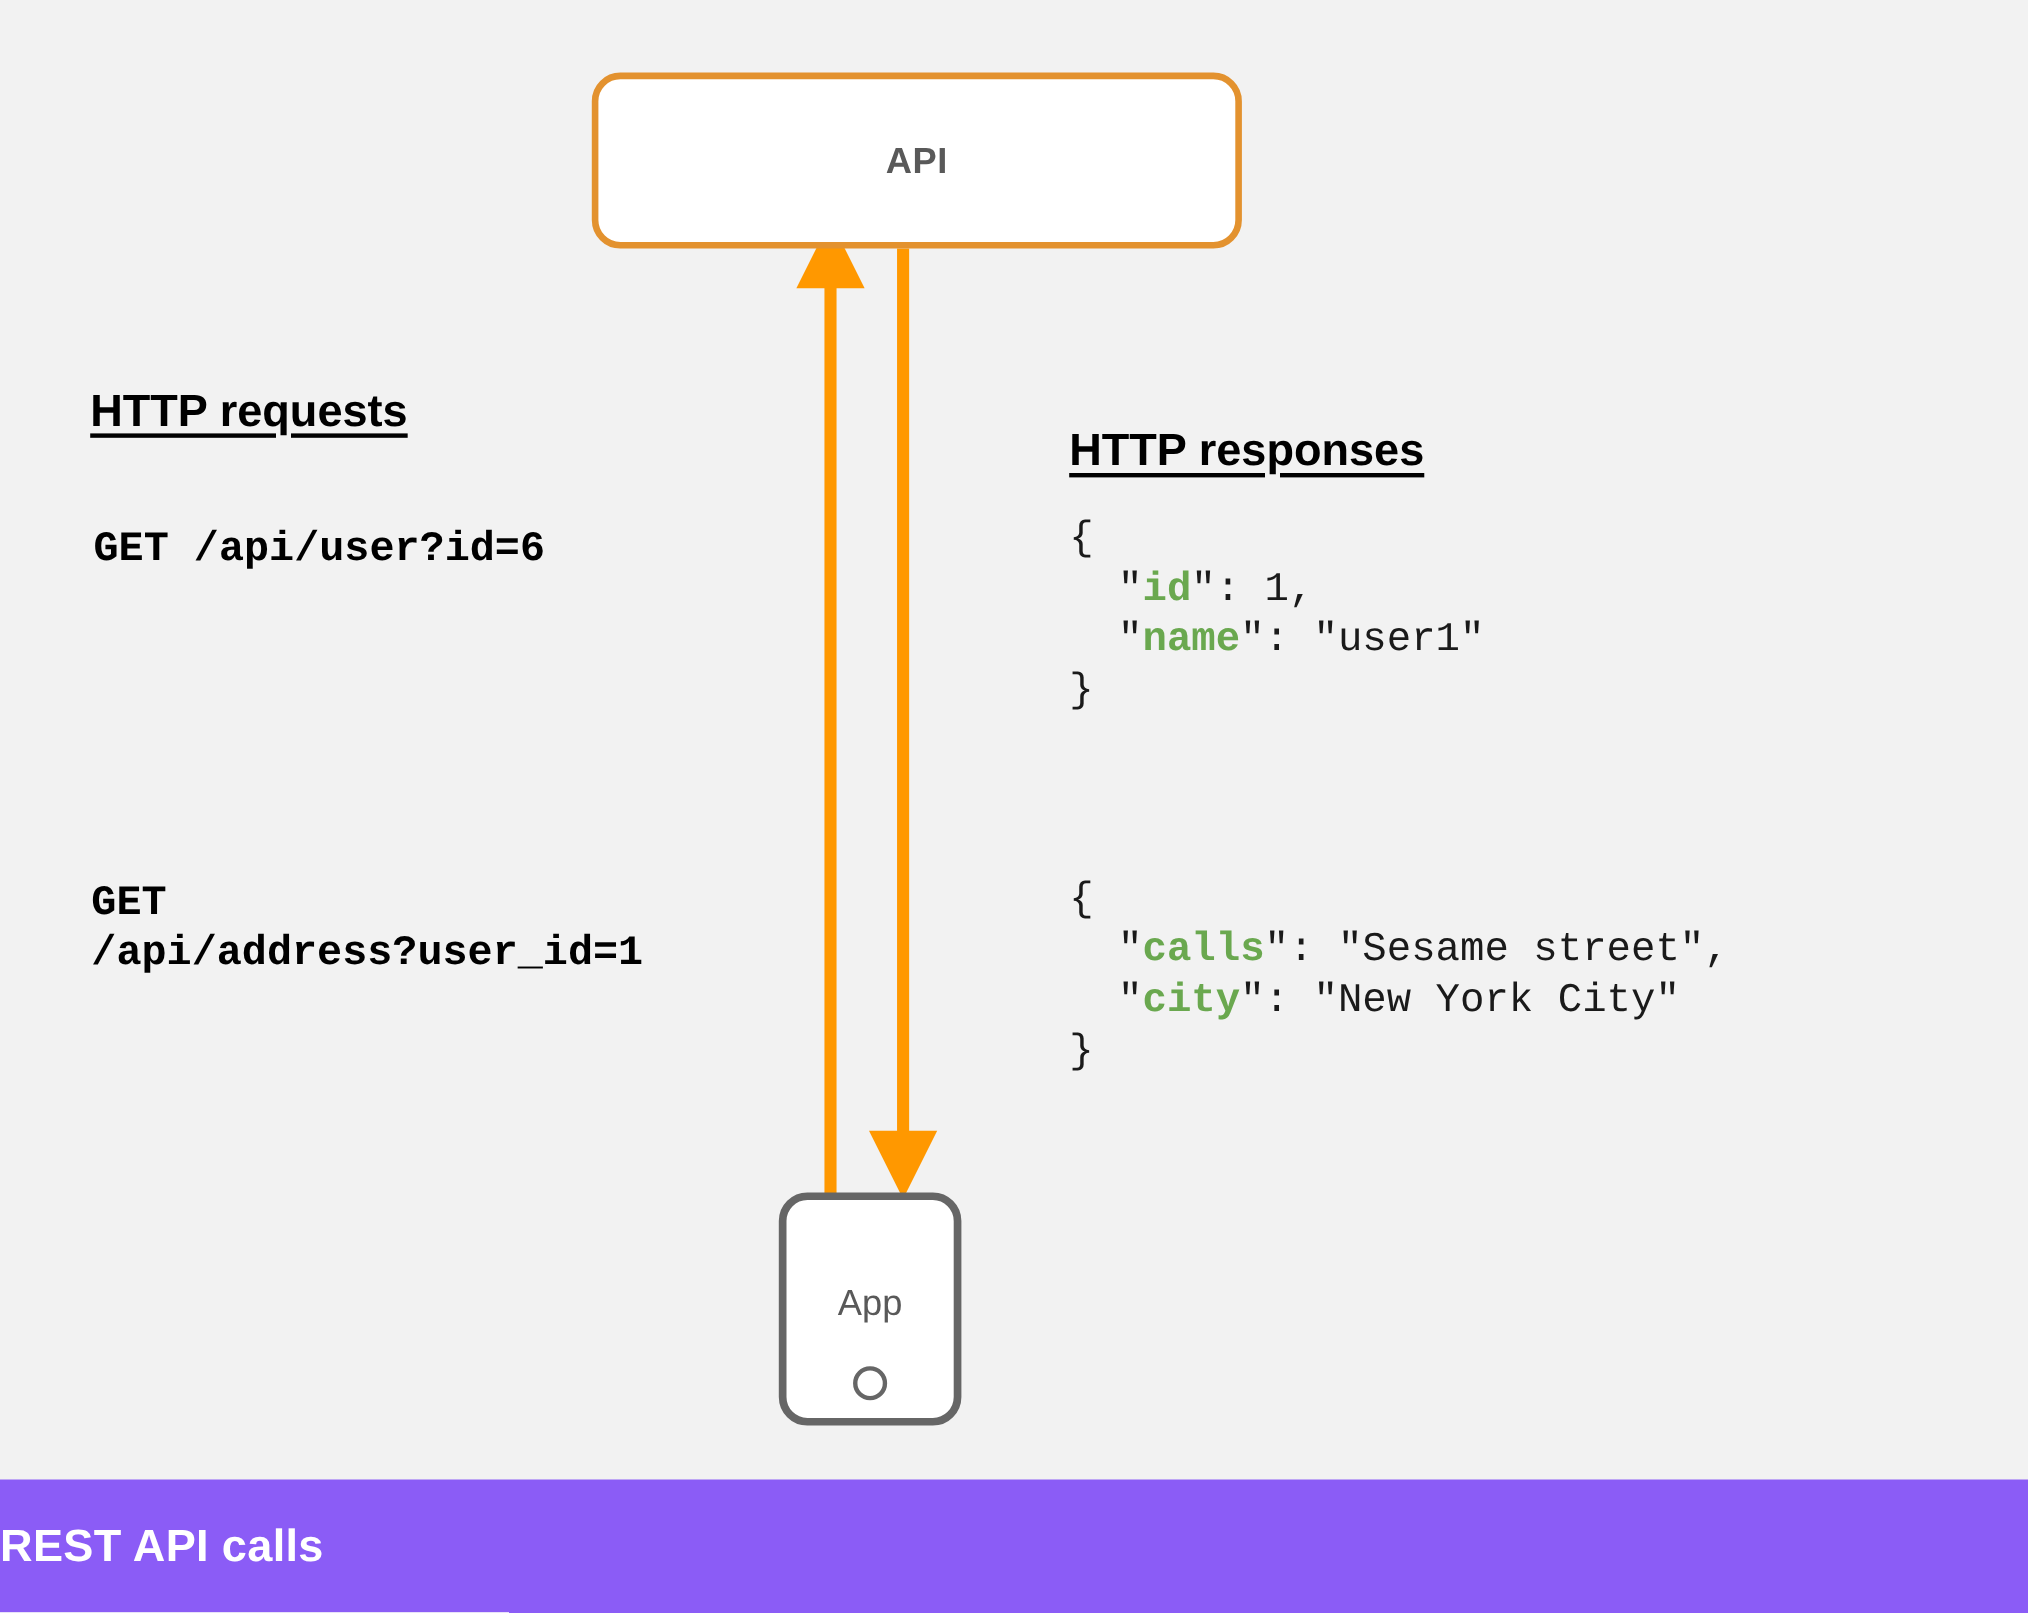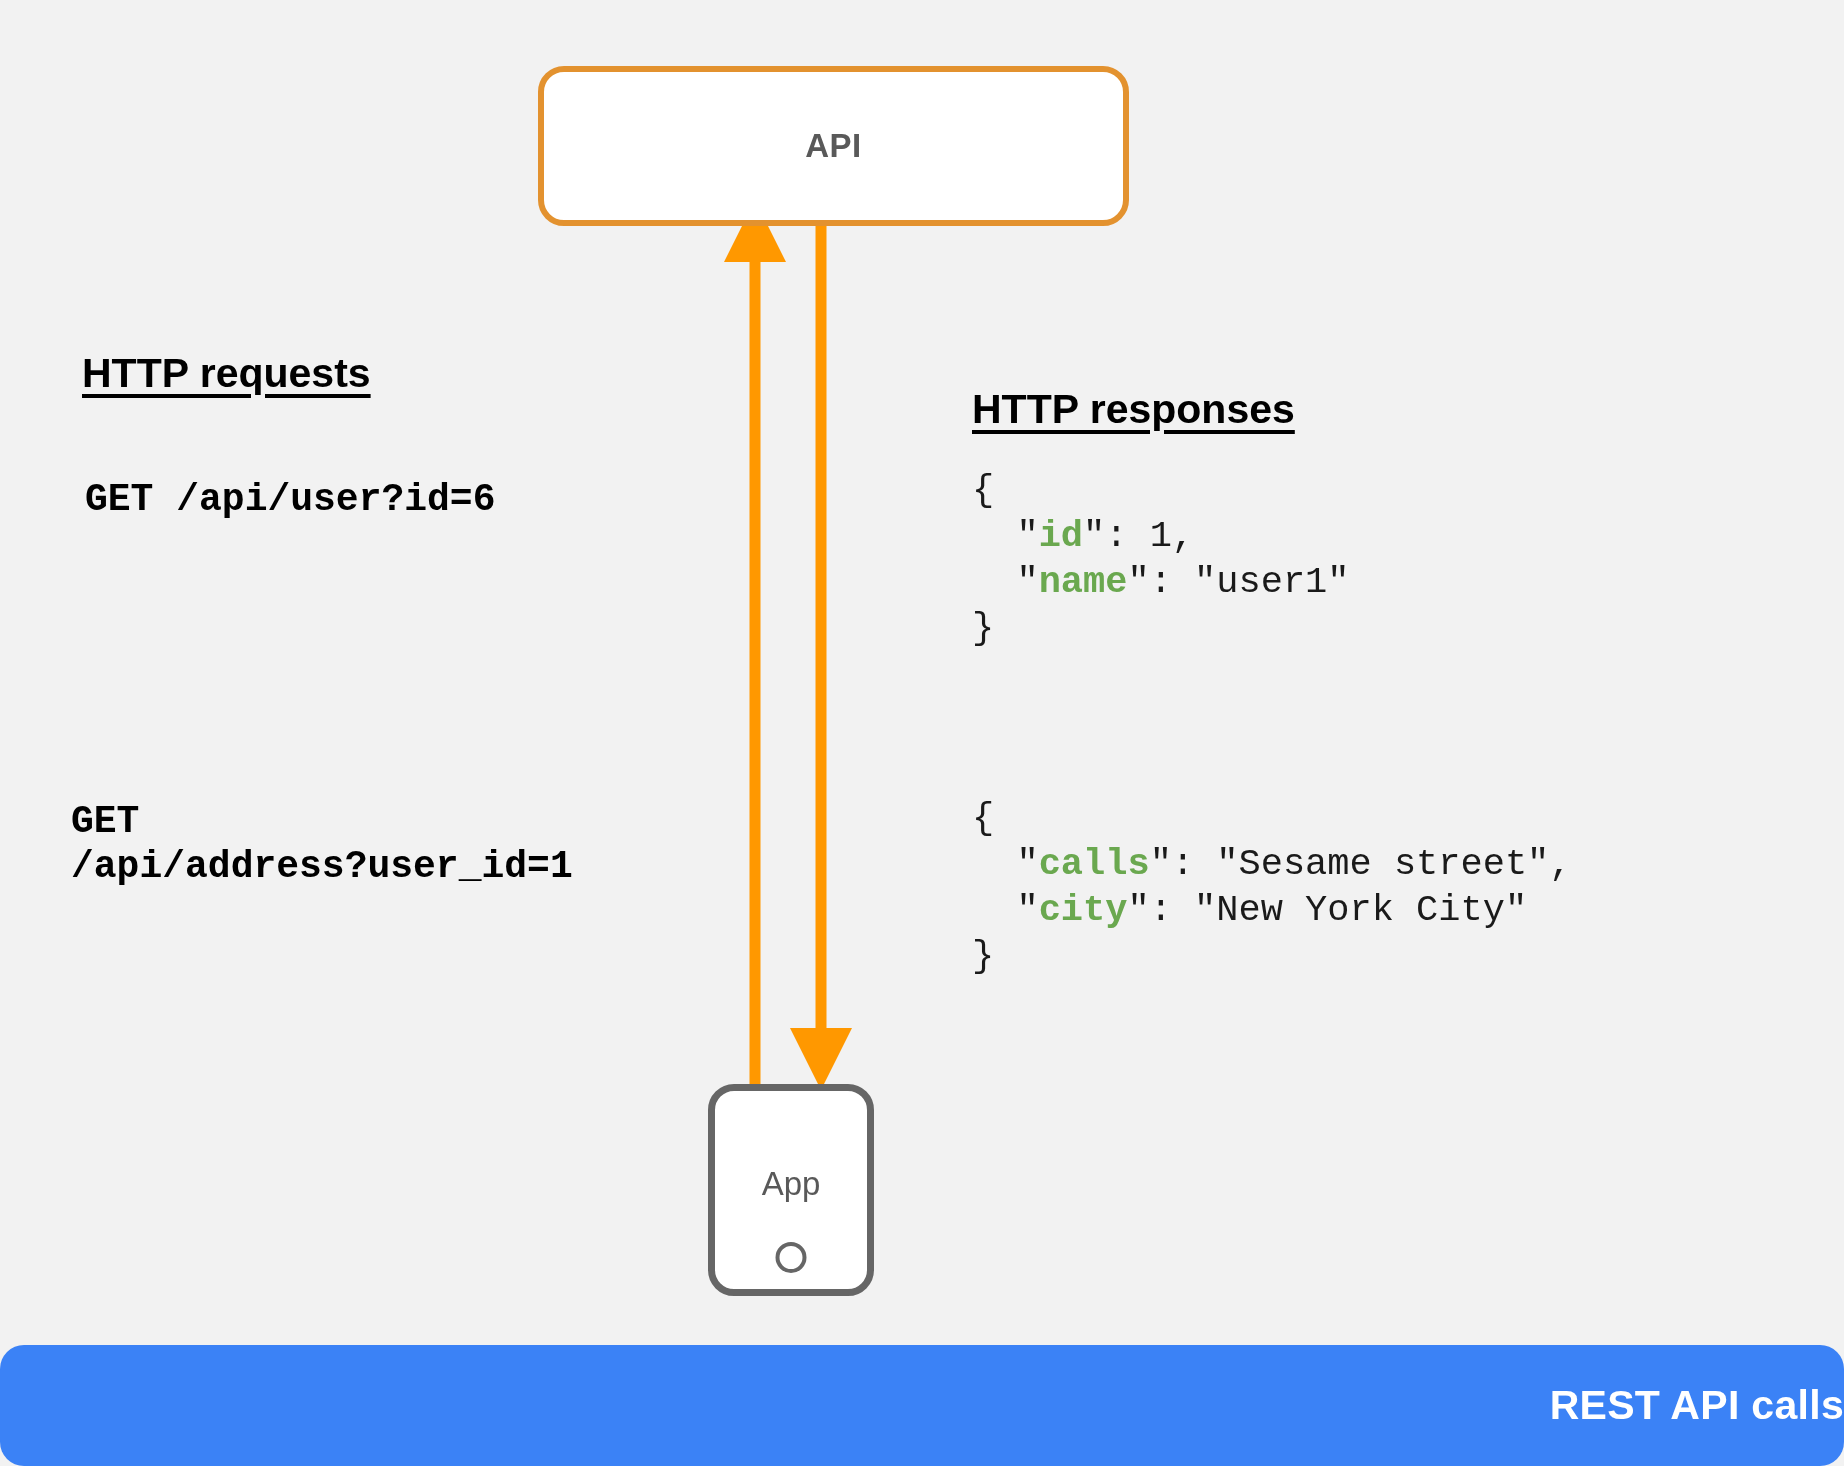--- a/index.html
+++ b/index.html
@@ -101,21 +101,21 @@
   .request-text {
     position: absolute;
     font-family: "Liberation Mono", monospace;
     font-size: 38px;
     font-weight: 700;
     color: #000000;
     line-height: 1.18;
     white-space: pre;
   }
   #request-1 { left: 85px; top: 478px; }
-  #request-2 { left: 71px; top: 800px; }
+  #request-2 { left: 83px; top: 800px; }
 
   .response-block {
     position: absolute;
     font-family: "Liberation Mono", monospace;
     font-size: 37px;
     font-weight: 400;
     color: #1a1a1a;
     line-height: 1.24;
     white-space: pre;
   }
@@ -126,25 +126,24 @@
     font-weight: 700;
   }
 
   
   #caption-bar {
     position: absolute;
     left: 0;
     top: 1345px;
     width: 1844px;
     height: 121px;
-    background: #3b82f6;
+    background: #8b5cf6;
     display: flex;
     align-items: center;
-    justify-content: flex-end;
-    border-radius: 24px;
+    justify-content: flex-start;
   }
   #caption-bar .caption-text {
     font-size: 41px;
     font-weight: 700;
     color: #ffffff;
     letter-spacing: 0.3px;
   }
 </style>
 </head>
 <body>

